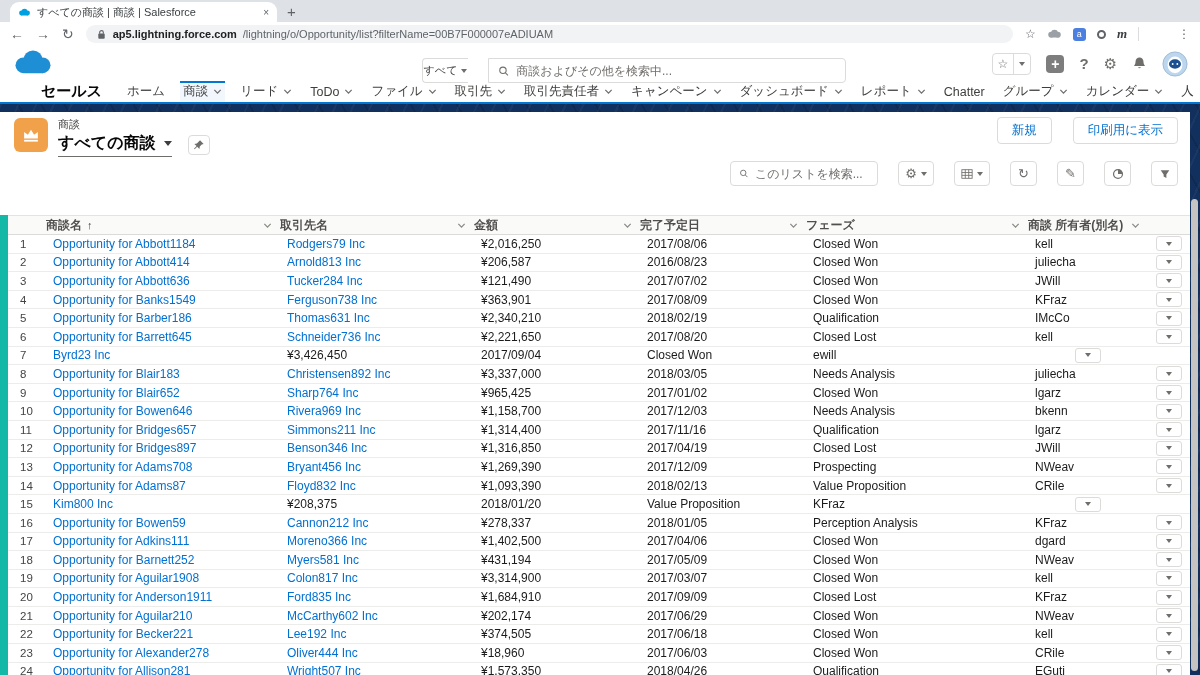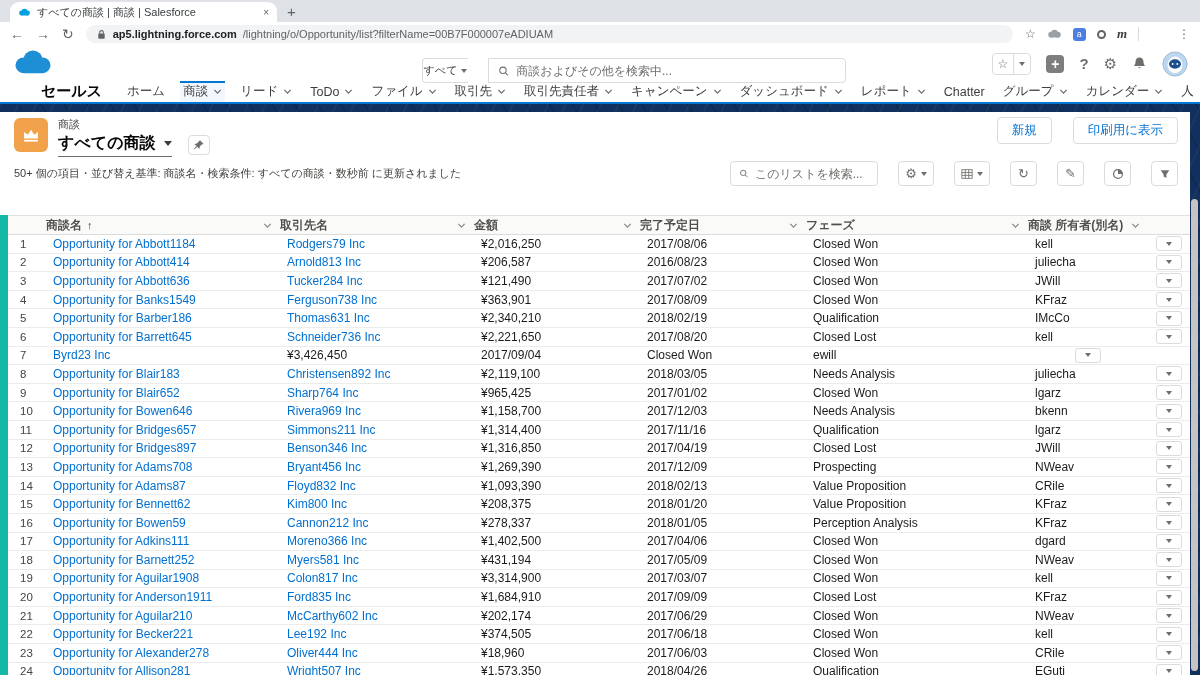--- a/index.html
+++ b/index.html
@@ -320,21 +320,20 @@
                   </svg>
               </span>
             </div>
           </div>
           <div class="hdrbtns">
             <button class="sfbtn">新規</button>
             <button class="sfbtn">印刷用に表示</button>
           </div>
         </div>
         <div class="ph-row2">
-          <span class="meta">50+ 個の項目・並び替え基準: 商談名・検索条件: すべての商談・数秒前 に更新されました</span>
           <div class="listctrls">
             <div class="listsearch">
               <svg width="11" height="11" viewBox="0 0 16 16">
                   <circle cx="7" cy="7" r="4.5" fill="none" stroke="#706e6b" stroke-width="1.5"></circle>
                   <line x1="10.5" y1="10.5" x2="14" y2="14" stroke="#706e6b" stroke-width="1.5"></line>
                 </svg>
               <input placeholder="このリストを検索..." style="">
             </div>
             <button class="iconbtn">
                 <span>⚙</span>
@@ -533,21 +532,21 @@
                 <button class="rowbtn">
                   <span class="caret-dn"></span>
                 </button>
               </div>
             </div>
 
             <div class="tr gridrow">
               <div class="td num">8</div>
               <div class="td"><a href="#">Opportunity for Blair183</a></div>
               <div class="td"><a href="#">Christensen892 Inc</a></div>
-              <div class="td">¥2,119,100</div>
+              <div class="td">¥3,337,000</div>
               <div class="td">2018/03/05</div>
               <div class="td">Needs Analysis</div>
               <div class="td">juliecha</div>
               <div class="td action">
                 <button class="rowbtn">
                   <span class="caret-dn"></span>
                 </button>
               </div>
             </div>
 
@@ -636,21 +635,20 @@
               <div class="td">CRile</div>
               <div class="td action">
                 <button class="rowbtn">
                   <span class="caret-dn"></span>
                 </button>
               </div>
             </div>
 
             <div class="tr gridrow">
               <div class="td num">15</div>
-              <div class="td"><a href="#">Opportunity for Bennett62</a></div>
               <div class="td"><a href="#">Kim800 Inc</a></div>
               <div class="td">¥208,375</div>
               <div class="td">2018/01/20</div>
               <div class="td">Value Proposition</div>
               <div class="td">KFraz</div>
               <div class="td action">
                 <button class="rowbtn">
                   <span class="caret-dn"></span>
                 </button>
               </div>

